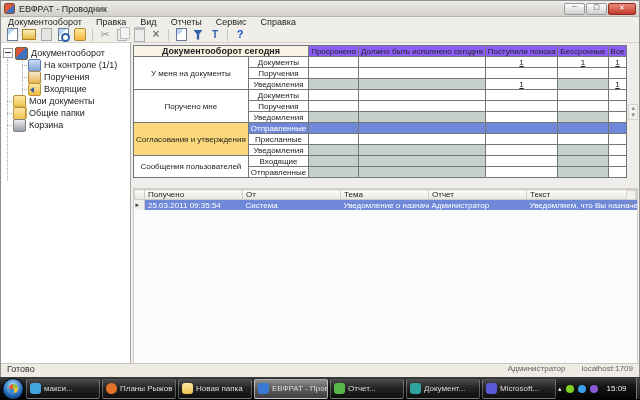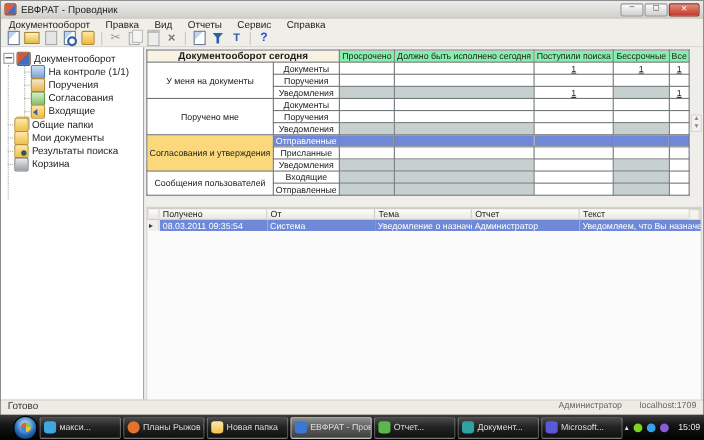--- a/index.html
+++ b/index.html
@@ -85,21 +85,21 @@
   .ti-search{background:radial-gradient(circle at 70% 65%,#355 0 2px,transparent 3px),
     linear-gradient(#ffe9a8,#eec04e);border:1px solid #b8923b;}
   .ti-trash{background:linear-gradient(#ececec,#9aa0a8);border:1px solid #808080;}
   
   .content{flex:1;display:flex;flex-direction:column;min-width:0;padding:2px 1px 0 2px;}
   .table-row{display:flex;align-items:center;}
   table.summary{border-collapse:collapse;background:#fff;font-size:8px;table-layout:fixed;}
   table.summary td{border:1px solid #74777a;height:10px;padding:0 2px;text-align:center;
     color:#222;overflow:hidden;white-space:nowrap;}
   .title-cell{background:#f8f3e2;font-weight:bold;font-size:9px;}
-  .colh{background:#86efac;margin-top:28px;}
+  .colh{background:#8b5cf6;margin-top:28px;}
   .grp{background:#fff;}
   .grp.hl{background:#fbd87c;}
   .na{background:#c6d1cf;}
   .lnk{text-decoration:underline;color:#2e4d6b;cursor:pointer;}
   tr.sel td.sub,tr.sel td.v{background:#6f88d8;color:#fff;}
   .vscroll{width:9px;margin-left:1px;background:#f3f2ef;border:1px solid #d9d6cf;display:flex;
     flex-direction:column;justify-content:space-between;align-items:center;}
   .sarrow{font-size:6px;color:#8a8a8a;line-height:7px;}
   .sarrow.up::before{content:"▲";}
   .sarrow.dn::before{content:"▼";}
@@ -117,21 +117,21 @@
   .list-scroll-up{position:absolute;right:1px;top:1px;width:8px;height:8px;background:#f3f2ef;
     border:1px solid #d9d6cf;text-align:center;}
   .list-fill{flex:1;background:#fbfbfb;}
   
   .statusbar{height:13px;background:#eeebe4;border-top:1px solid #cac7c0;display:flex;
     align-items:flex-start;justify-content:space-between;padding:0 6px;font-size:9px;color:#333;}
   .status-right{display:flex;gap:16px;color:#666;font-size:8px;}
   
   .taskbar{position:absolute;left:0;bottom:0;width:640px;height:23px;
     background:linear-gradient(#3c3c3c,#161616 40%,#000);display:flex;align-items:center;
-    gap:2px;padding-left:12px;box-sizing:border-box;}
+    gap:2px;padding-left:2px;box-sizing:border-box;}
   .orb{width:20px;height:20px;border-radius:50%;flex:none;border:1px solid #000;
     background:radial-gradient(circle at 50% 35%,#9ecbf0 0 15%,#1c63b0 60%,#0a2f57 100%);
     display:flex;align-items:center;justify-content:center;}
   .orb-flag{width:9px;height:9px;border-radius:50%;
     background:conic-gradient(#8cc63f 0 25%,#fdbe33 0 50%,#2f8ee0 0 75%,#ef5a3a 0);}
   .tbtn{height:18px;width:66px;border-radius:2px;border:1px solid rgba(255,255,255,.28);
     background:linear-gradient(#4a4a4a,#232323 45%,#101010);display:flex;align-items:center;
     padding:0 3px;gap:3px;color:#ddd;font-size:8px;overflow:hidden;white-space:nowrap;flex:none;}
   .tbtn.active{background:linear-gradient(#8f8f8f,#5d5d5d 45%,#3f3f3f);
     border-color:rgba(255,255,255,.55);}
@@ -224,38 +224,30 @@
       </div>
       <div class="trow child">
         <span class="ti ti-control"></span>
         <span>На контроле (1/1)</span>
       </div>
       <div class="trow child">
         <span class="ti ti-poruch"></span>
         <span>Поручения</span>
       </div>
       <div class="trow child">
-        <span class="ti ti-soglas"></span>
-        <span>Согласования</span>
-      </div>
-      <div class="trow child">
         <span class="ti ti-in"></span>
         <span>Входящие</span>
+      </div>
+      <div class="trow top">
+        <span class="ti ti-mydocs"></span>
+        <span>Мои документы</span>
       </div>
       <div class="trow top">
         <span class="ti ti-folders"></span>
         <span>Общие папки</span>
-      </div>
-      <div class="trow top">
-        <span class="ti ti-mydocs"></span>
-        <span>Мои документы</span>
-      </div>
-      <div class="trow top">
-        <span class="ti ti-search"></span>
-        <span>Результаты поиска</span>
       </div>
       <div class="trow top">
         <span class="ti ti-trash"></span>
         <span>Корзина</span>
       </div>
     </div>
 
     <div class="content">
 
       <div class="table-row">
@@ -392,21 +384,21 @@
               <tr>
             <th class="gutter"></th>
             <th>Получено</th>
             <th>От</th>
             <th>Тема</th>
             <th>Отчет</th>
             <th>Текст</th>
           </tr>
           <tr class="msel">
             <td class="gutter">▸</td>
-            <td>08.03.2011 09:35:54</td>
+            <td>25.03.2011 09:35:54</td>
             <td>Система</td>
             <td>Уведомление о назначении контро...</td>
             <td>Администратор</td>
             <td>Уведомляем, что Вы назначены кон...</td>
           </tr>
         </tbody>
           </table>
         <div class="list-fill"></div>
         <div class="list-scroll-up">
           <span class="sarrow up"></span></div>

